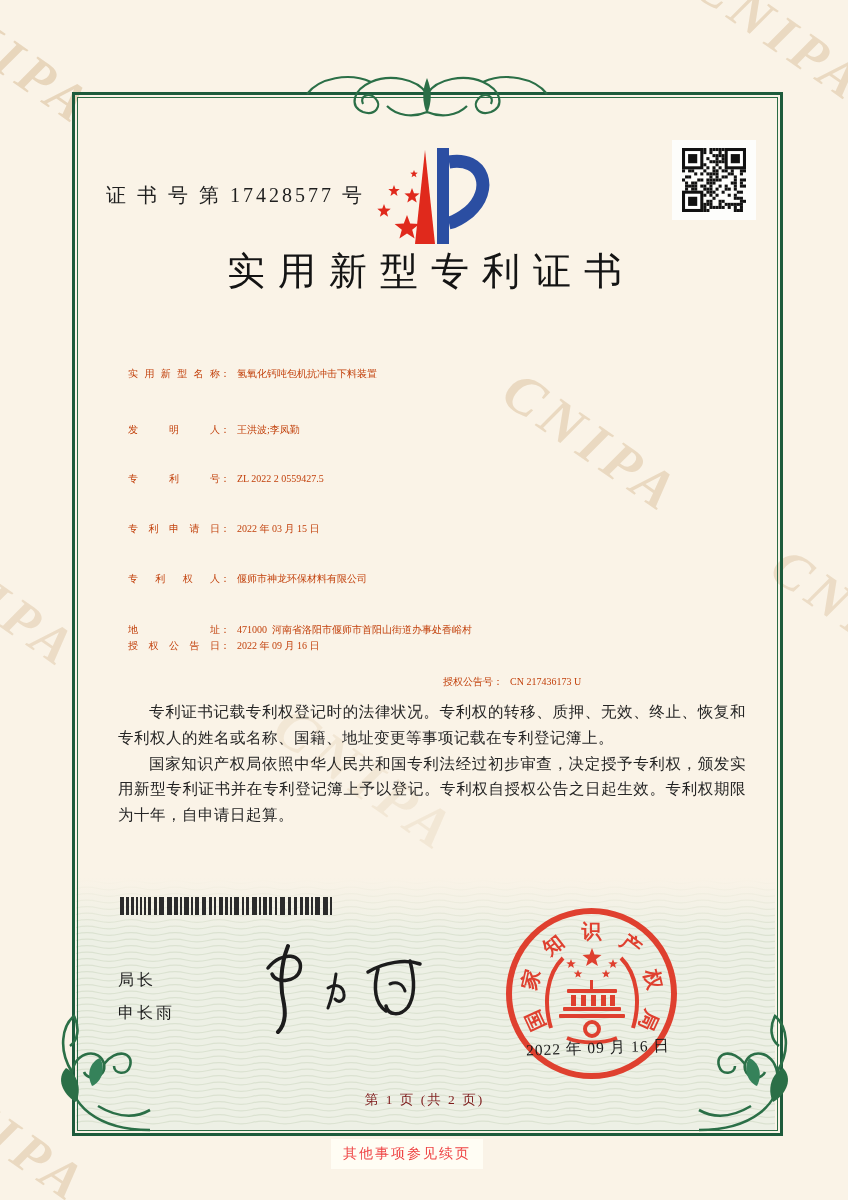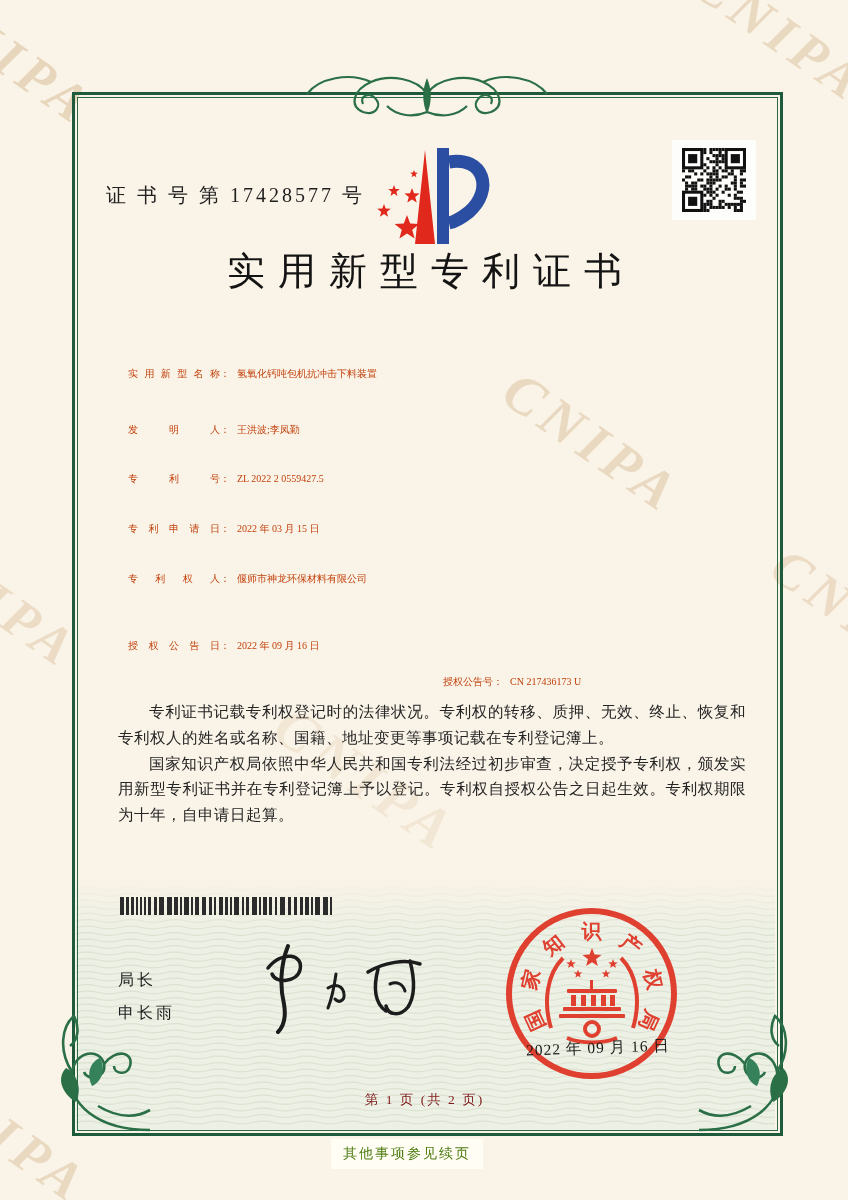--- a/index.html
+++ b/index.html
@@ -40,21 +40,21 @@
   .seal{position:absolute;left:506px;top:908px;width:171px;height:171px;opacity:.93;}
   .seal-ring{position:absolute;left:0;top:0;width:159px;height:159px;border:6px solid #df3322;border-radius:50%;}
   .seal-char{position:absolute;left:50%;top:50%;width:24px;height:24px;margin:-12px 0 0 -12px;
              text-align:center;font-size:20px;font-weight:bold;color:#df3322;line-height:24px;}
   #emblem{position:absolute;left:31px;top:28px;}
   .seal-date{position:absolute;left:498px;top:1038px;width:200px;text-align:center;font-size:15.5px;
              letter-spacing:1px;color:#1b1b1b;transform:rotate(-2deg);}
   .page-indicator{position:absolute;left:72px;top:1091px;width:705px;text-align:center;
                   font-size:13.5px;letter-spacing:2px;color:#7f1d1d;}
   .footer-note{position:absolute;left:331px;top:1139px;width:152px;padding:6px 0;background:#fffdf4;
-               text-align:center;font-size:14px;letter-spacing:2px;color:#4d7c0f;}
+               text-align:center;font-size:14px;letter-spacing:2px;color:#ef4444;}
 </style>
 </head>
 <body>
 
 <div class="page">
 
   <div id="watermarks">
       <span class="wm" style="left: -55px; top: -25px; font-size: 54px; opacity: 0.45;">CNIPA</span>
       <span class="wm" style="left: 718px; top: -48px; font-size: 54px; opacity: 0.4;">CNIPA</span>
       <span class="wm" style="left: 528px; top: 358px; font-size: 56px; opacity: 0.4;">CNIPA</span>
@@ -325,20 +325,23 @@
   </div>
   <div class="row" style="top:461px">
     <span class="lbl">专利号</span><span class="colon">：</span><span class="val">ZL 2022 2 0559427.5</span>
   </div>
   <div class="row" style="top:511px">
     <span class="lbl">专利申请日</span><span class="colon">：</span><span class="val">2022 年 03 月 15 日</span>
   </div>
   <div class="row" style="top:561px">
     <span class="lbl">专利权人</span><span class="colon">：</span><span class="val">偃师市神龙环保材料有限公司</span>
   </div>
+  <div class="row" style="top:612px">
+    <span class="lbl">地址</span><span class="colon">：</span><span class="val">471000  河南省洛阳市偃师市首阳山街道办事处香峪村</span>
+  </div>
   <div class="row" style="top:628px">
     <span class="lbl">授权公告日</span><span class="colon">：</span><span class="val">2022 年 09 月 16 日</span>
   </div>
   <div class="row row-right" style="top:664px">
     <span>授权公告号</span><span class="colon">：</span><span class="val">CN 217436173 U</span>
   </div>
 
   <div class="body-text">
     <p>专利证书记载专利权登记时的法律状况。专利权的转移、质押、无效、终止、恢复和专利权人的姓名或名称、国籍、地址变更等事项记载在专利登记簿上。</p>
     <p>国家知识产权局依照中华人民共和国专利法经过初步审查，决定授予专利权，颁发实用新型专利证书并在专利登记簿上予以登记。专利权自授权公告之日起生效。专利权期限为十年，自申请日起算。</p>

